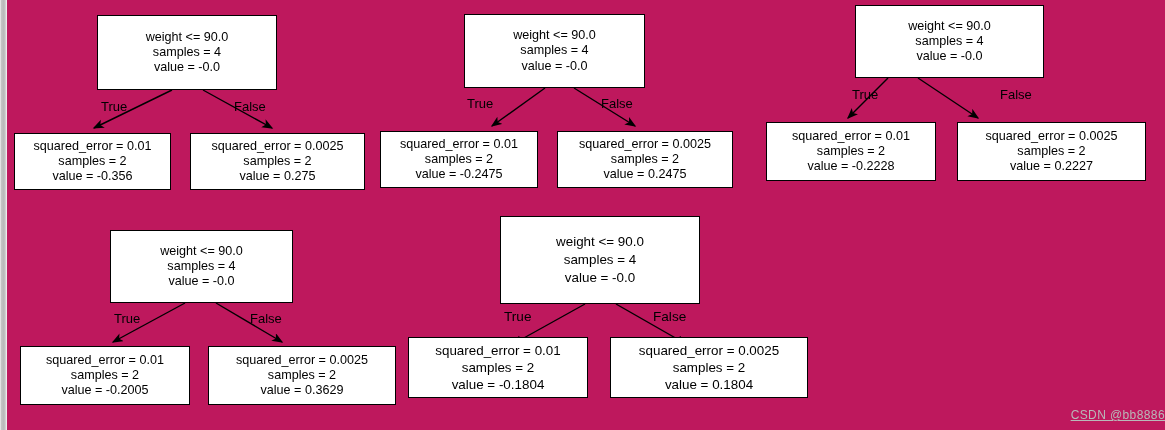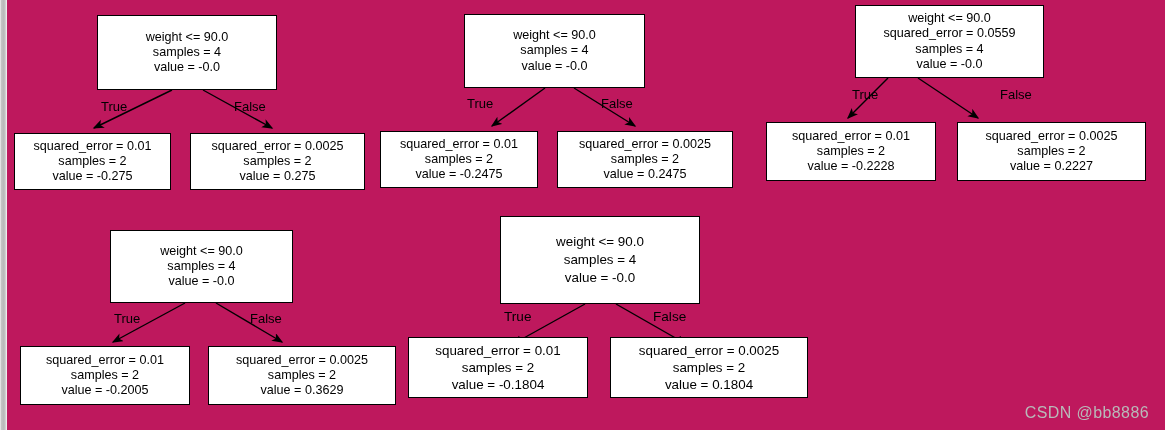--- a/index.html
+++ b/index.html
@@ -58,26 +58,27 @@
   }
   .edge-label {
     position: absolute;
     font-size: 13px;
     line-height: 14px;
     color: #000000;
     white-space: nowrap;
   }
   .watermark {
     position: absolute;
-    right: 16px;
+    right: 0;
     bottom: 8px;
-    font-size: 16px;
+    font-size: 12px;
     color: #b9b9b9;
     letter-spacing: 0.4px;
     white-space: nowrap;
+    text-decoration: underline;
   }
 </style>
 </head>
 <body>
 
 <div id="canvas">
 
   <div class="gutter"></div>
 
   <div class="tree" style="left:0px; top:0px; width:380px; height:200px;">
@@ -96,21 +97,21 @@
       <span class="ln">samples = 4</span>
       <span class="ln">value = -0.0</span>
     </div>
 
     <div class="edge-label" style="left:101px; top:100px;">True</div>
     <div class="edge-label" style="left:234px; top:100px;">False</div>
 
     <div class="node" style="left:14px; top:133px; width:157px; height:57px;">
       <span class="ln">squared_error = 0.01</span>
       <span class="ln">samples = 2</span>
-      <span class="ln">value = -0.275</span>
+      <span class="ln">value = -0.356</span>
     </div>
 
     <div class="node" style="left:190px; top:133px; width:175px; height:57px;">
       <span class="ln">squared_error = 0.0025</span>
       <span class="ln">samples = 2</span>
       <span class="ln">value = 0.275</span>
     </div>
   </div>
 
   <div class="tree" style="left:375px; top:0px; width:385px; height:200px;">
@@ -152,21 +153,20 @@
         <marker id="ah3" markerWidth="9" markerHeight="9" refX="7" refY="3.2" orient="auto" markerUnits="strokeWidth">
           <path d="M0,0 L8,3.2 L0,6.4 L2,3.2 z" fill="#000000"></path>
         </marker>
       </defs>
       <path d="M128,78 L88,118" stroke="#000000" stroke-width="1.4" fill="none" marker-end="url(#ah3)"></path>
       <path d="M158,78 L218,118" stroke="#000000" stroke-width="1.4" fill="none" marker-end="url(#ah3)"></path>
     </svg>
 
     <div class="node" style="left:95px; top:5px; width:189px; height:73px;">
       <span class="ln">weight &lt;= 90.0</span>
-      <span class="ln">squared_error = 0.0559</span>
       <span class="ln">samples = 4</span>
       <span class="ln">value = -0.0</span>
     </div>
 
     <div class="edge-label" style="left:92px; top:88px;">True</div>
     <div class="edge-label" style="left:240px; top:88px;">False</div>
 
     <div class="node" style="left:6px; top:122px; width:170px; height:59px;">
       <span class="ln">squared_error = 0.01</span>
       <span class="ln">samples = 2</span>

